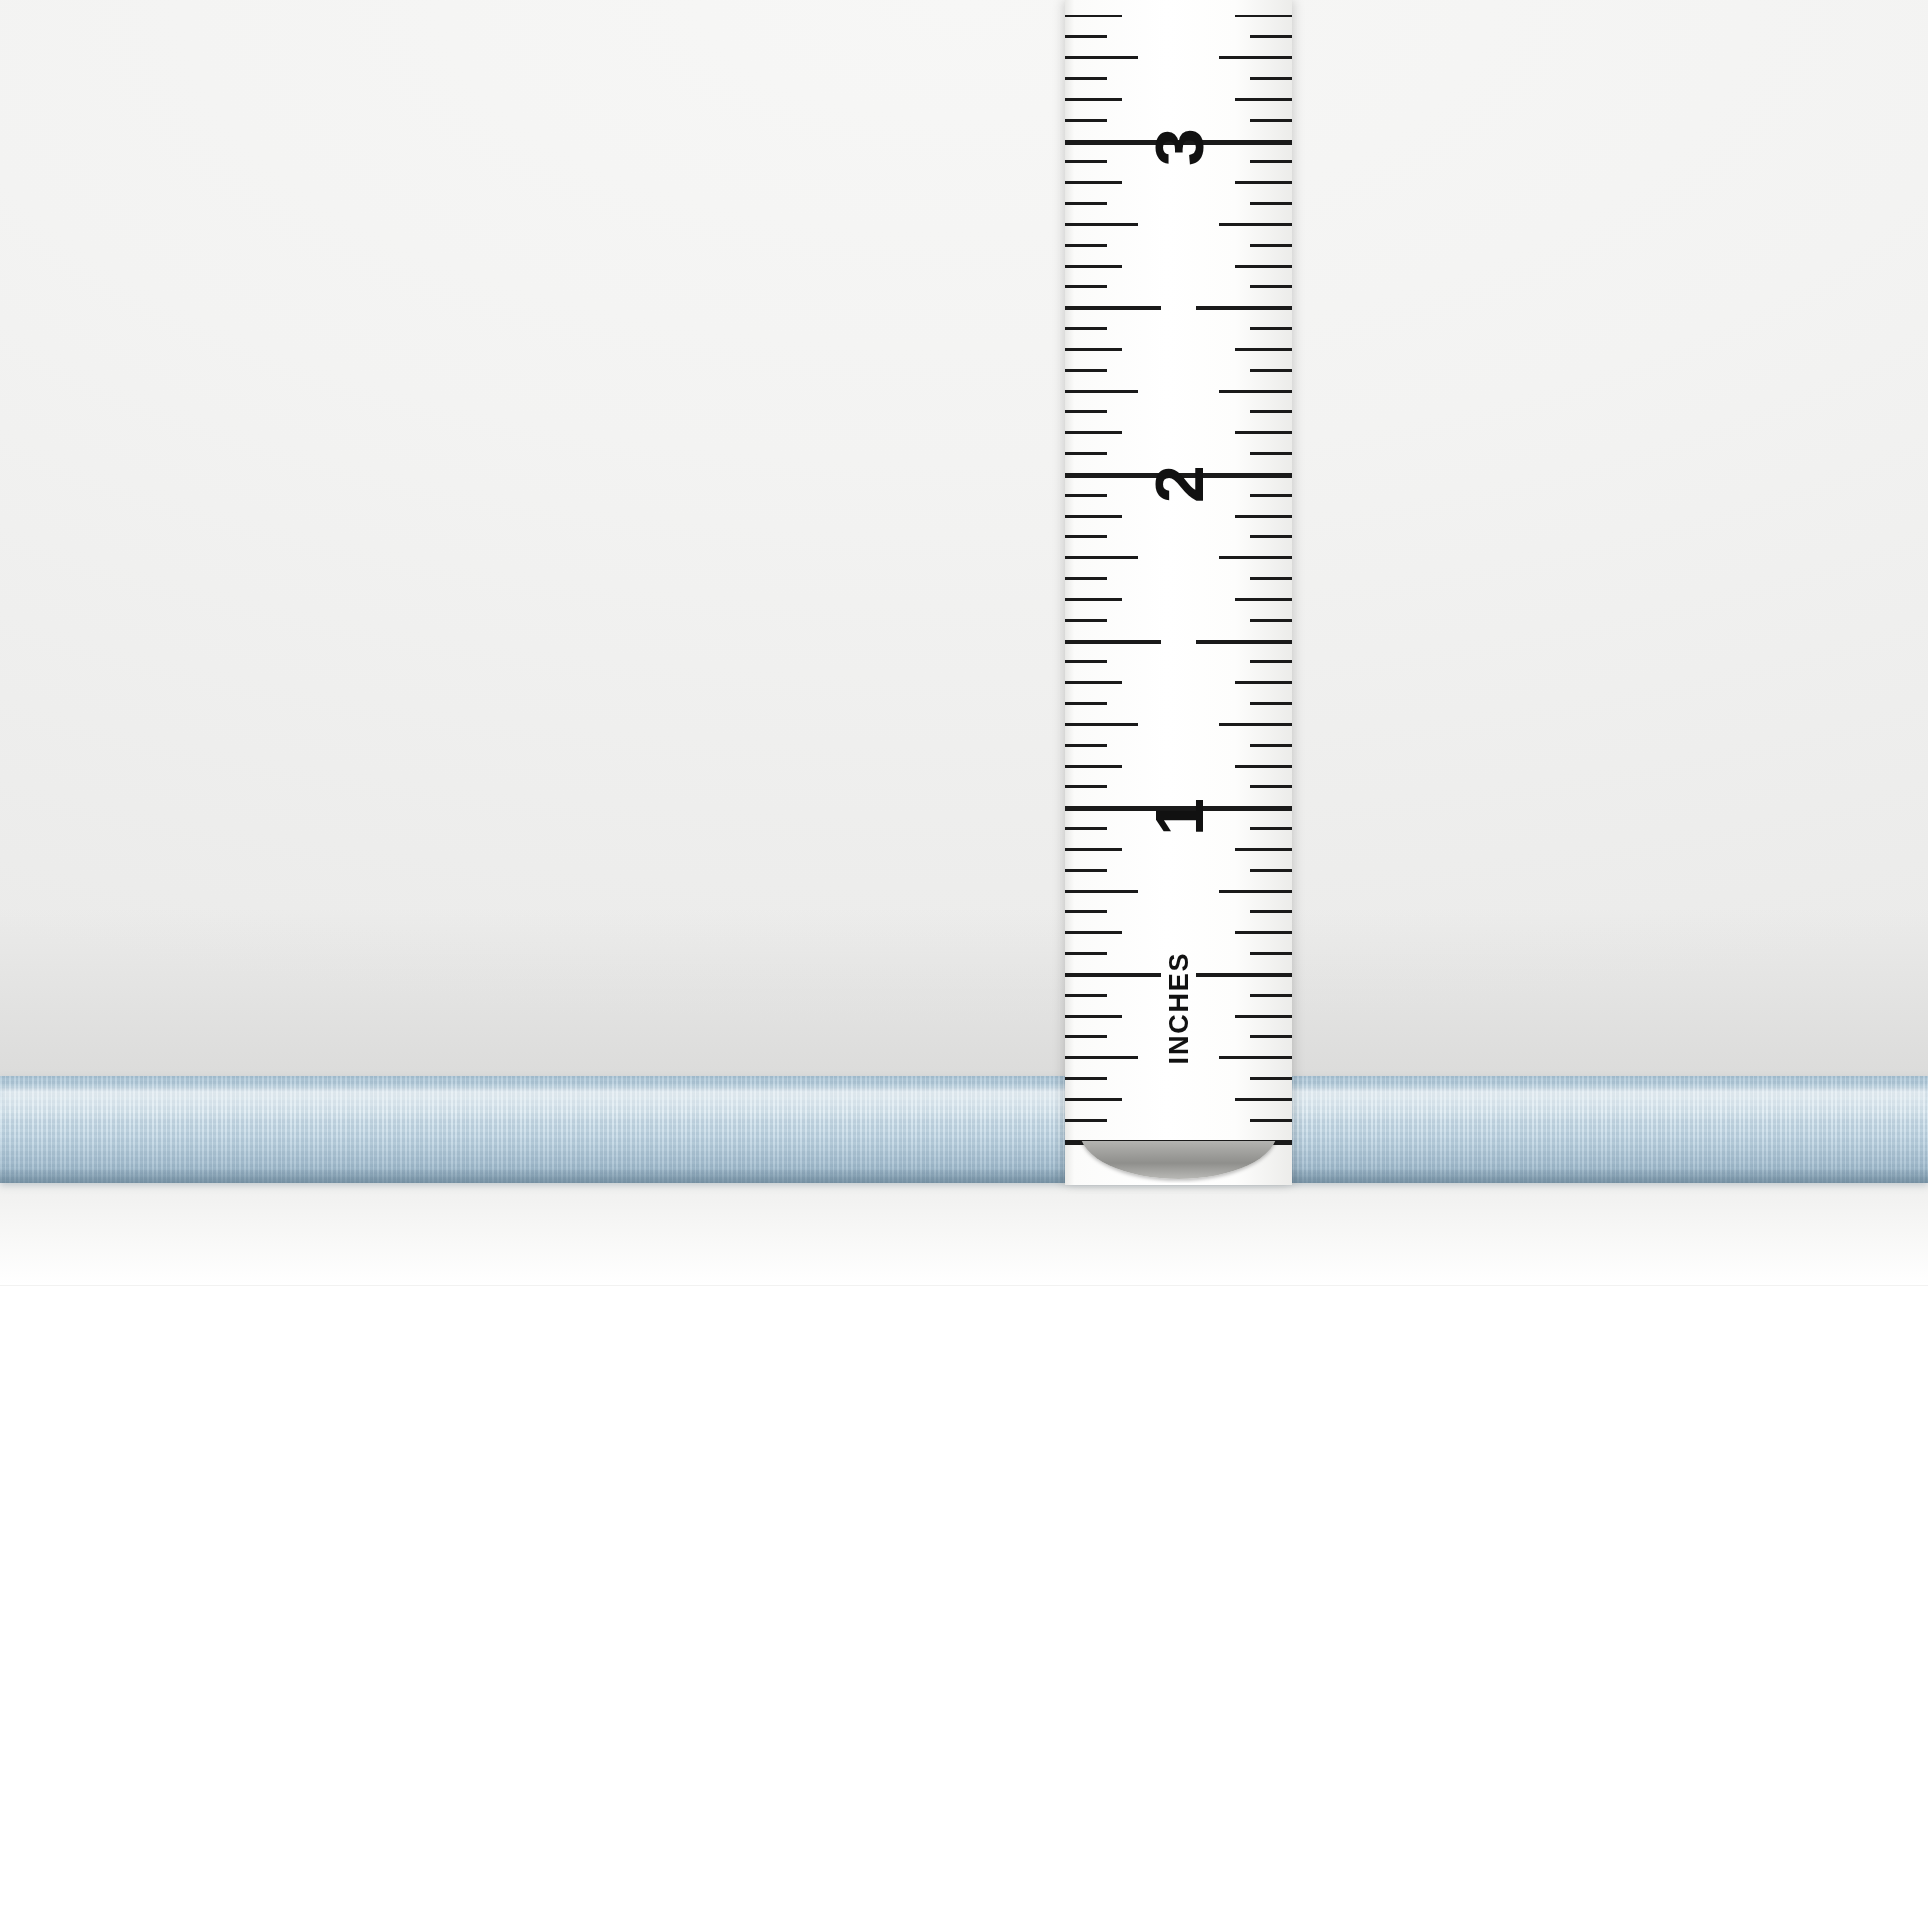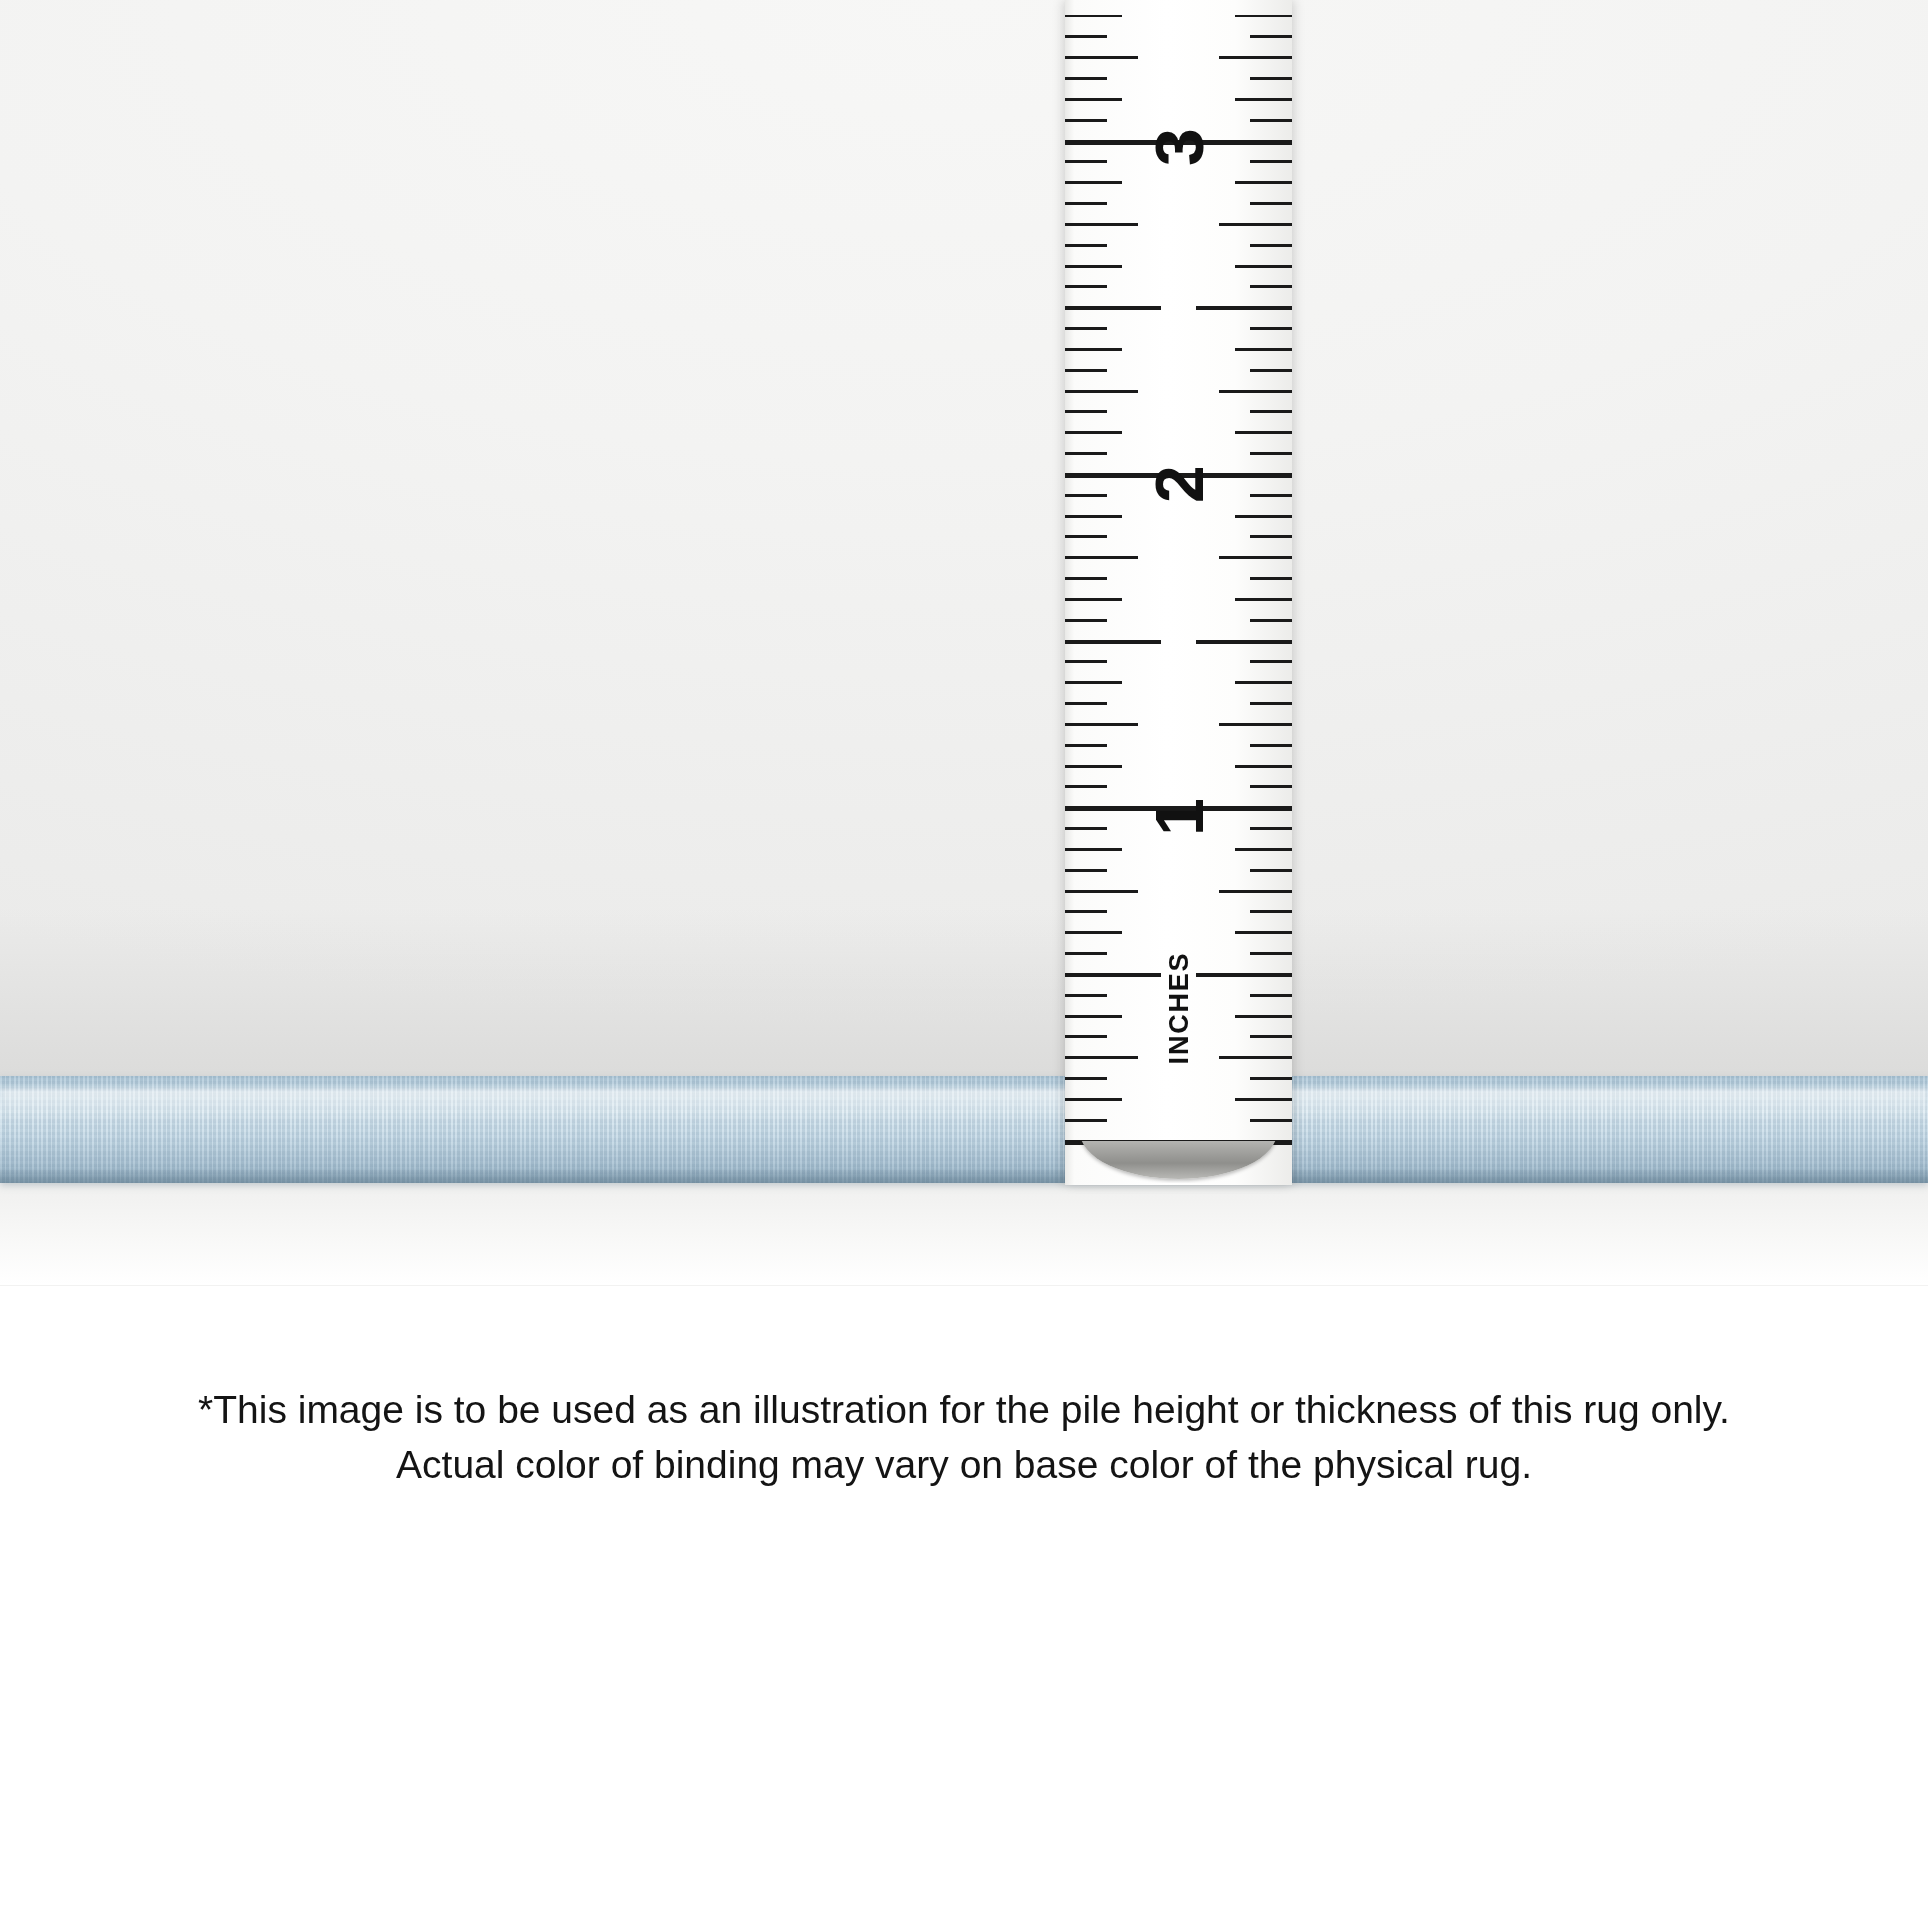--- a/index.html
+++ b/index.html
@@ -330,19 +330,15 @@
       <div class="ruler-num" style="top:817px;">1</div>
       <div class="ruler-label" style="top:1008px;">INCHES</div>
     </div>
 
     <div class="ruler-tip">
       <div class="metal"></div>
     </div>
 
   </div>
 
-  <div class="caption">
-    <span class="line">*This image is to be used as an illustration for the pile height or thickness of this rug only.</span>
-    <span class="line">Actual color of binding may vary on base color of the physical rug.</span>
-  </div>
 
 </div>
 
 
 </body></html>

